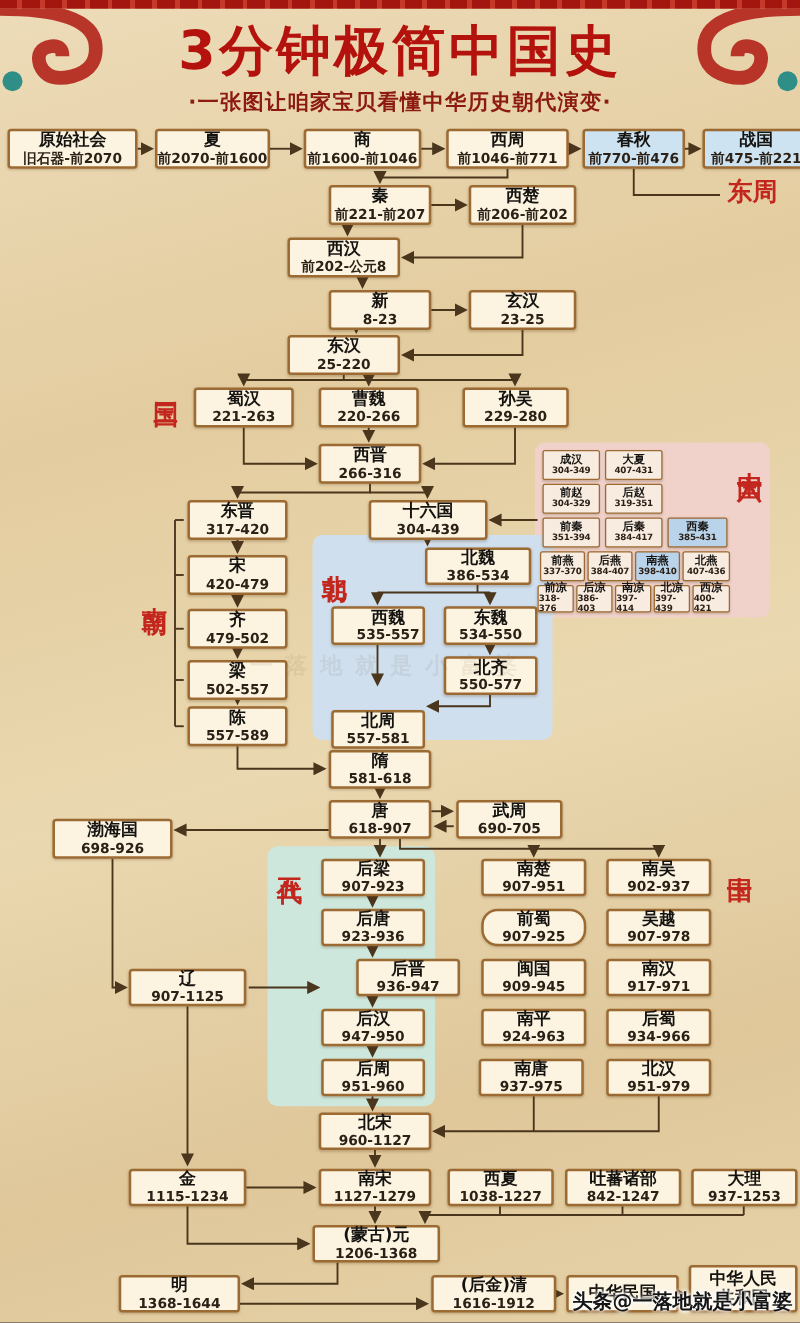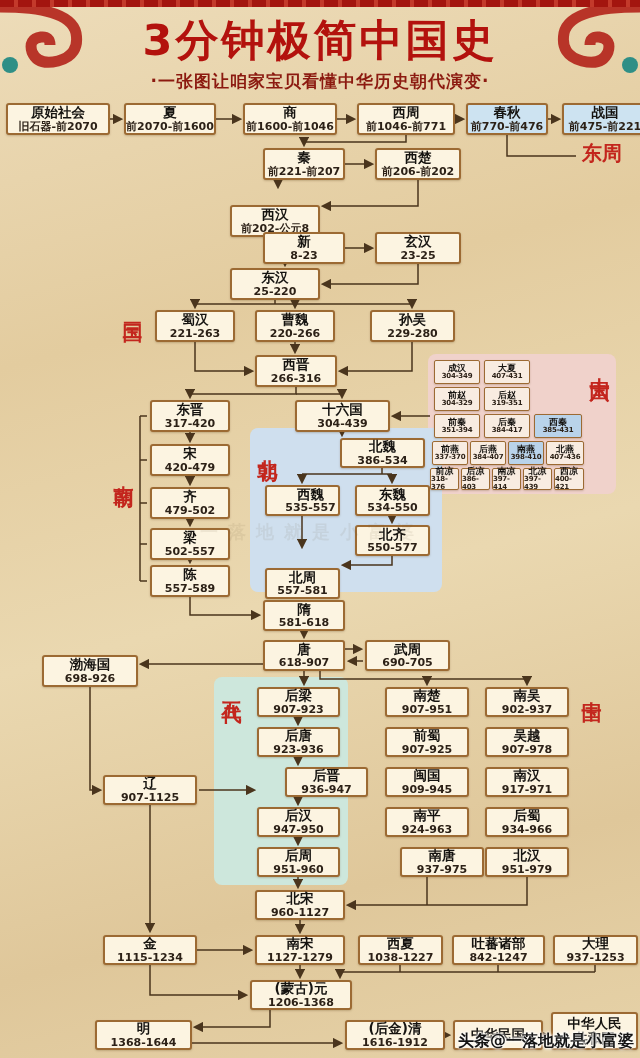--- a/index.html
+++ b/index.html
@@ -173,21 +173,21 @@
         <div class="yr">前475-前221</div>
       </div>
       <div class="node" style="left: 263px; top: 148px; width: 82px; height: 32px;">
         <div class="nm">秦</div>
         <div class="yr">前221-前207</div>
       </div>
       <div class="node" style="left: 375px; top: 148px; width: 86px; height: 32px;">
         <div class="nm">西楚</div>
         <div class="yr">前206-前202</div>
       </div>
-      <div class="node" style="left: 230px; top: 190px; width: 90px; height: 32px; margin-top: 15px;">
+      <div class="node" style="left: 230px; top: 190px; width: 90px; height: 32px;">
         <div class="nm">西汉</div>
         <div class="yr">前202-公元8</div>
       </div>
       <div class="node" style="left: 263px; top: 232px; width: 82px; height: 32px;">
         <div class="nm">新</div>
         <div class="yr">8-23</div>
       </div>
       <div class="node" style="left: 375px; top: 232px; width: 86px; height: 32px;">
         <div class="nm">玄汉</div>
         <div class="yr">23-25</div>
@@ -293,33 +293,33 @@
         <div class="yr">951-960</div>
       </div>
       <div class="node" style="left: 103px; top: 775px; width: 94px; height: 30px;">
         <div class="nm">辽</div>
         <div class="yr">907-1125</div>
       </div>
       <div class="node" style="left: 385px; top: 687px; width: 84px; height: 30px;">
         <div class="nm">南楚</div>
         <div class="yr">907-951</div>
       </div>
-      <div class="node" style="left: 385px; top: 727px; width: 84px; height: 30px;">
+      <div class="node" style="left: 385px; top: 727px; width: 84px; height: 30px; border-radius: 13px;">
         <div class="nm">前蜀</div>
         <div class="yr">907-925</div>
       </div>
       <div class="node" style="left: 385px; top: 767px; width: 84px; height: 30px;">
         <div class="nm">闽国</div>
         <div class="yr">909-945</div>
       </div>
       <div class="node" style="left: 385px; top: 807px; width: 84px; height: 30px;">
         <div class="nm">南平</div>
         <div class="yr">924-963</div>
       </div>
-      <div class="node" style="left: 400px; top: 847px; width: 84px; height: 30px;">
+      <div class="node" style="left: 383px; top: 847px; width: 84px; height: 30px;">
         <div class="nm">南唐</div>
         <div class="yr">937-975</div>
       </div>
       <div class="node" style="left: 485px; top: 687px; width: 84px; height: 30px;">
         <div class="nm">南吴</div>
         <div class="yr">902-937</div>
       </div>
       <div class="node" style="left: 485px; top: 727px; width: 84px; height: 30px;">
         <div class="nm">吴越</div>
         <div class="yr">907-978</div>

